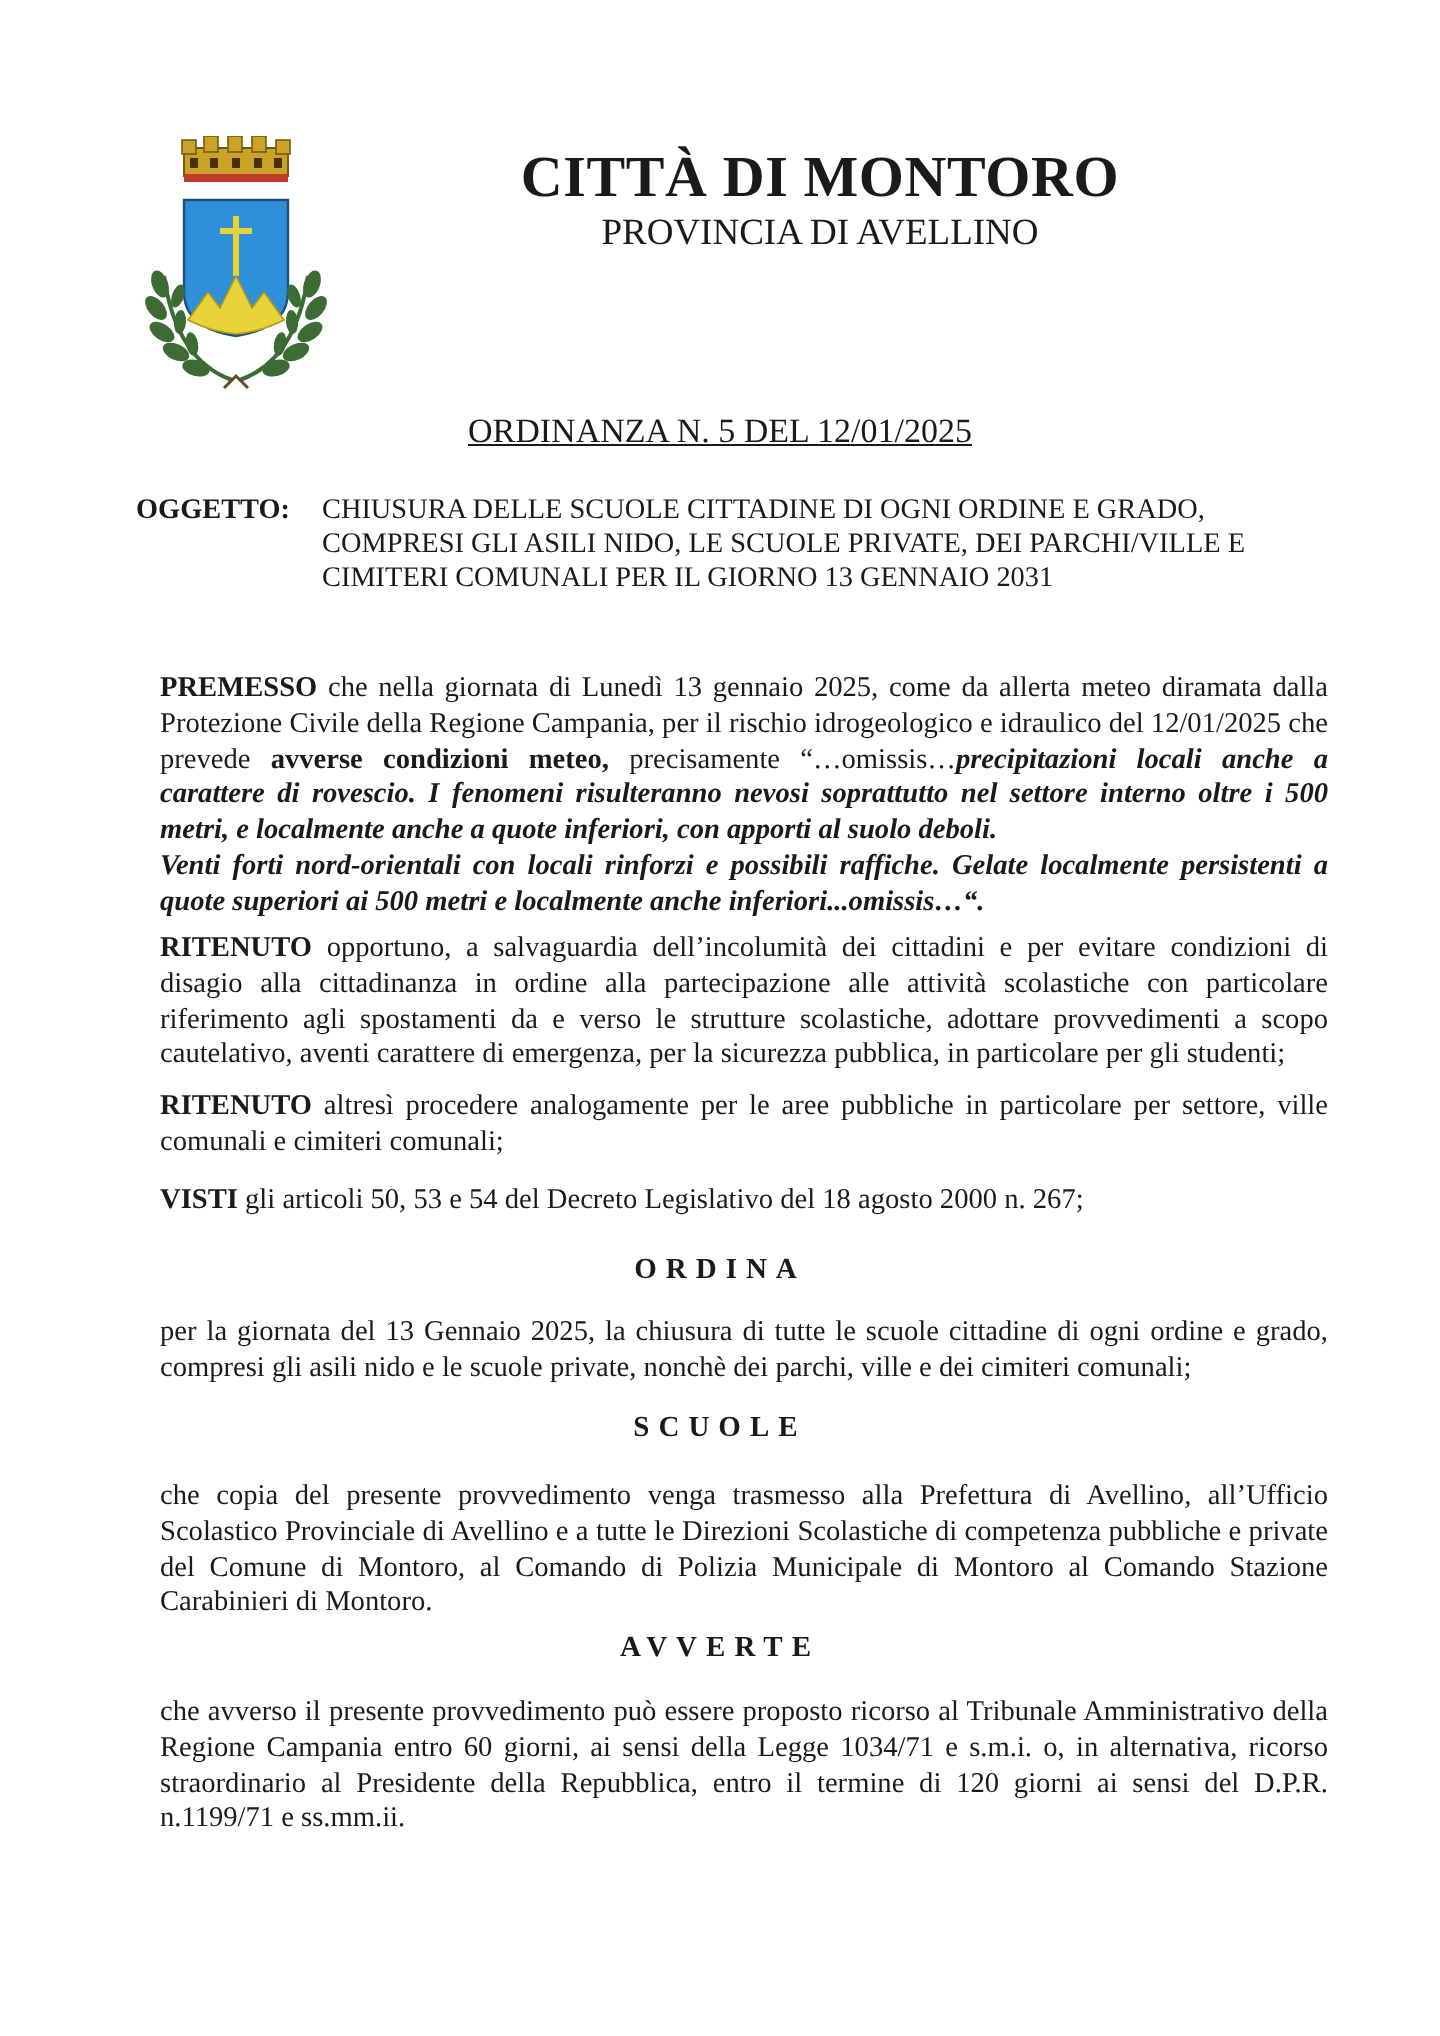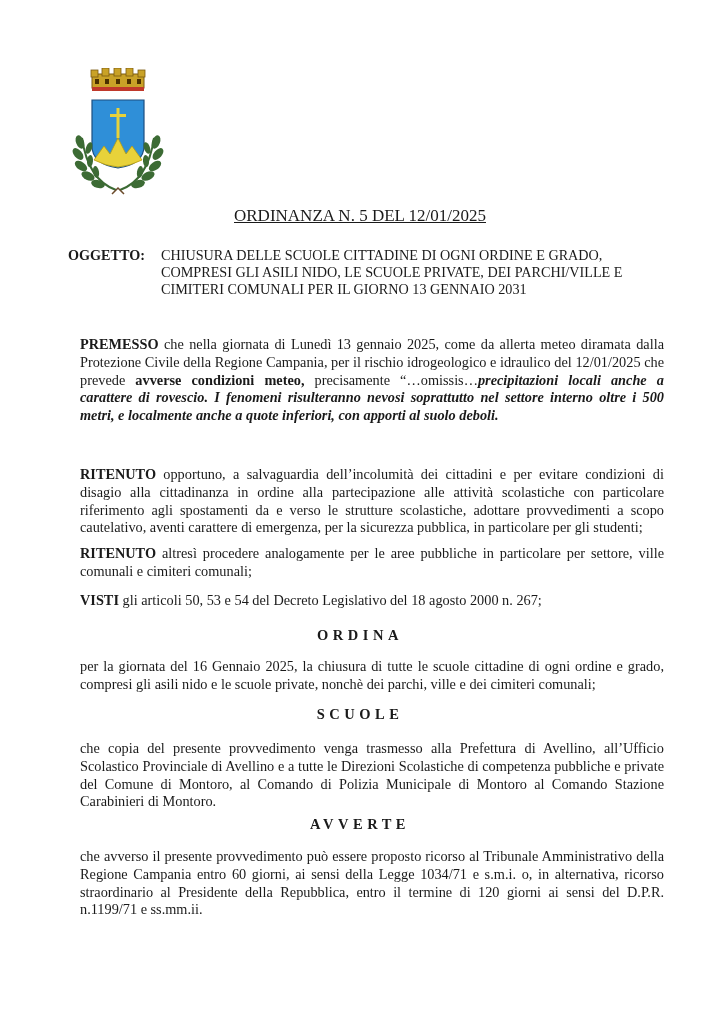--- a/index.html
+++ b/index.html
@@ -89,45 +89,48 @@
       <ellipse cx="76" cy="116" rx="4" ry="7" transform="rotate(75 76 116)"></ellipse>
       <ellipse cx="85" cy="80" rx="3" ry="6" transform="rotate(-20 85 80)"></ellipse>
       <ellipse cx="84" cy="93" rx="3" ry="6" transform="rotate(-5 84 93)"></ellipse>
       <ellipse cx="78" cy="104" rx="3" ry="6" transform="rotate(10 78 104)"></ellipse>
     </g>
     <path d="M50 126 L56 120 L62 126" stroke="#6b4a2a" stroke-width="1.5" fill="none"></path>
   </svg>
 </div>
 
 <div class="header">
+  <div class="city-title">CITTÀ DI MONTORO</div>
+  <div class="province">PROVINCIA DI AVELLINO</div>
 </div>
 
 <div class="ordinance-title">ORDINANZA N. 5 DEL 12/01/2025</div>
 
 <div class="subject">
   <span class="subject-label">OGGETTO:</span>
   <div class="subject-text">CHIUSURA DELLE SCUOLE CITTADINE DI OGNI ORDINE E GRADO, COMPRESI GLI ASILI NIDO, LE SCUOLE PRIVATE, DEI PARCHI/VILLE E CIMITERI COMUNALI PER IL GIORNO 13 GENNAIO 2031</div>
 </div>
 
 <div class="body-text p-premesso">
   <b>PREMESSO</b><span> che nella giornata di Lunedì 13 gennaio 2025, come da allerta meteo diramata dalla Protezione Civile della Regione Campania, per il rischio idrogeologico e idraulico del 12/01/2025 che prevede </span><b>avverse condizioni meteo,</b><span> precisamente “…omissis…</span><span class="bi">precipitazioni locali anche a carattere di rovescio. I fenomeni risulteranno nevosi soprattutto nel settore interno oltre i 500 metri, e localmente anche a quote inferiori, con apporti al suolo deboli.</span><br>
+  <span class="bi">Venti forti nord-orientali con locali rinforzi e possibili raffiche. Gelate localmente persistenti a quote superiori ai 500 metri e localmente anche inferiori...omissis…“.</span>
 </div>
 
 <div class="body-text p-ritenuto1">
   <b>RITENUTO</b><span> opportuno, a salvaguardia dell’incolumità dei cittadini e per evitare condizioni di disagio alla cittadinanza in ordine alla partecipazione alle attività scolastiche con particolare riferimento agli spostamenti da e verso le strutture scolastiche, adottare provvedimenti a scopo cautelativo, aventi carattere di emergenza, per la sicurezza pubblica, in particolare per gli studenti;</span>
 </div>
 
 <div class="body-text p-ritenuto2">
   <b>RITENUTO</b><span> altresì procedere analogamente per le aree pubbliche in particolare per settore, ville comunali e cimiteri comunali;</span>
 </div>
 
 <div class="body-text p-visti">
   <b>VISTI</b><span> gli articoli 50, 53 e 54 del Decreto Legislativo del 18 agosto 2000 n. 267;</span>
 </div>
 
 <div class="heading h-ordina">ORDINA</div>
-<div class="body-text p-ordina">per la giornata del 16 Gennaio 2025, la chiusura di tutte le scuole cittadine di ogni ordine e grado, compresi gli asili nido e le scuole private, nonchè dei parchi, ville e dei cimiteri comunali;</div>
+<div class="body-text p-ordina">per la giornata del 13 Gennaio 2025, la chiusura di tutte le scuole cittadine di ogni ordine e grado, compresi gli asili nido e le scuole private, nonchè dei parchi, ville e dei cimiteri comunali;</div>
 
 <div class="heading h-dispone">SCUOLE</div>
 <div class="body-text p-dispone">che copia del presente provvedimento venga trasmesso alla Prefettura di Avellino, all’Ufficio Scolastico Provinciale di Avellino e a tutte le Direzioni Scolastiche di competenza pubbliche e private del Comune di Montoro, al Comando di Polizia Municipale di Montoro al Comando Stazione Carabinieri di Montoro.</div>
 
 <div class="heading h-avverte">AVVERTE</div>
 <div class="body-text p-avverte">che avverso il presente provvedimento può essere proposto ricorso al Tribunale Amministrativo della Regione Campania entro 60 giorni, ai sensi della Legge 1034/71 e s.m.i. o, in alternativa, ricorso straordinario al Presidente della Repubblica, entro il termine di 120 giorni ai sensi del D.P.R. n.1199/71 e ss.mm.ii.</div>
 
 </body></html>

